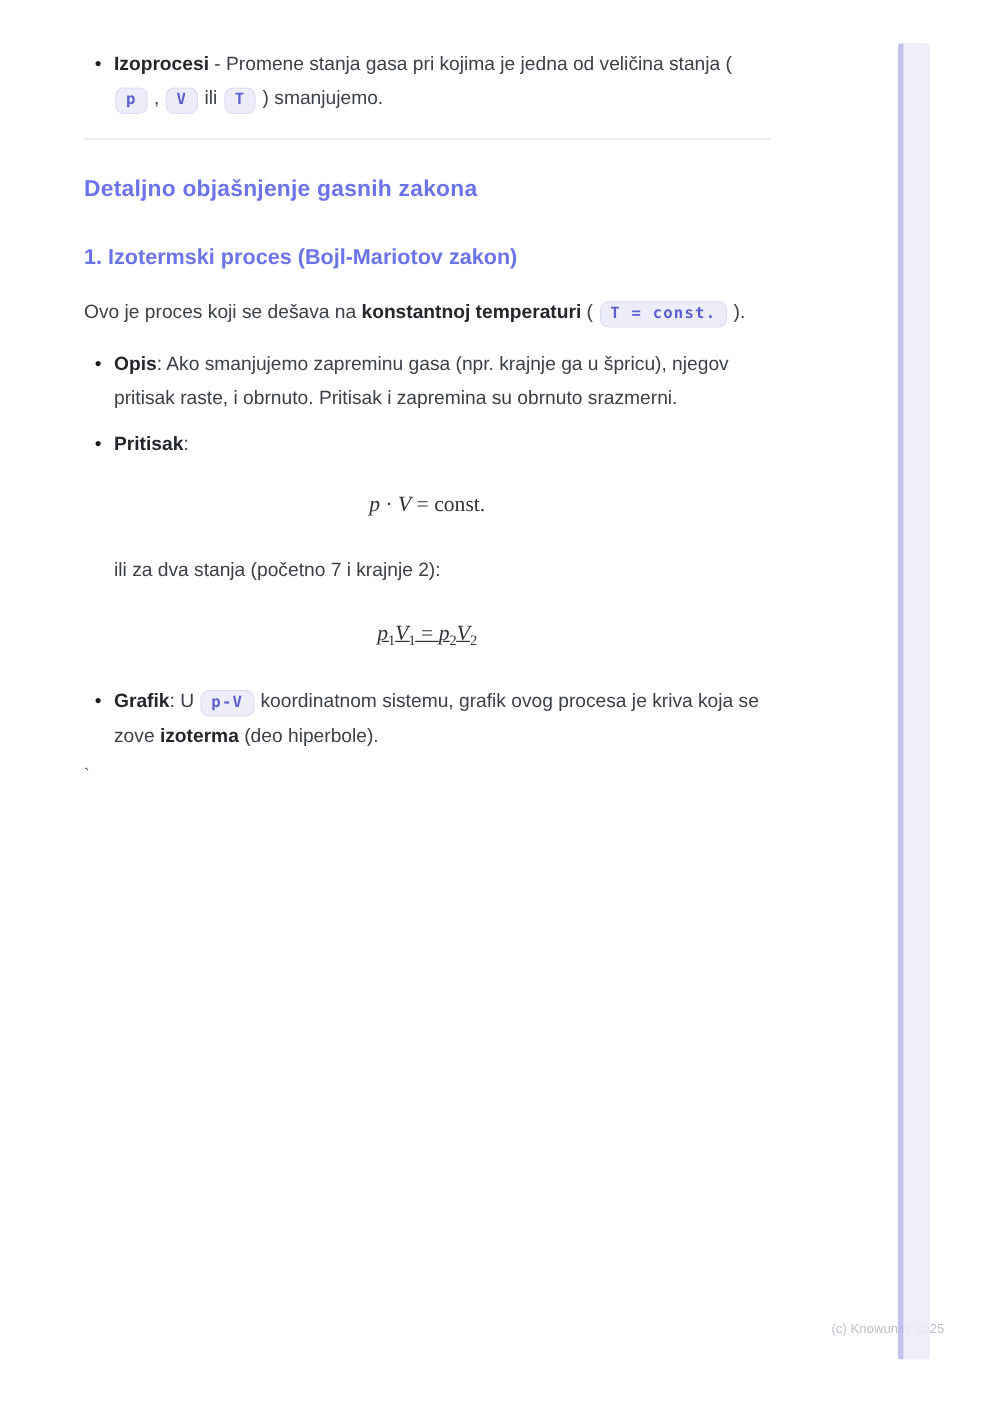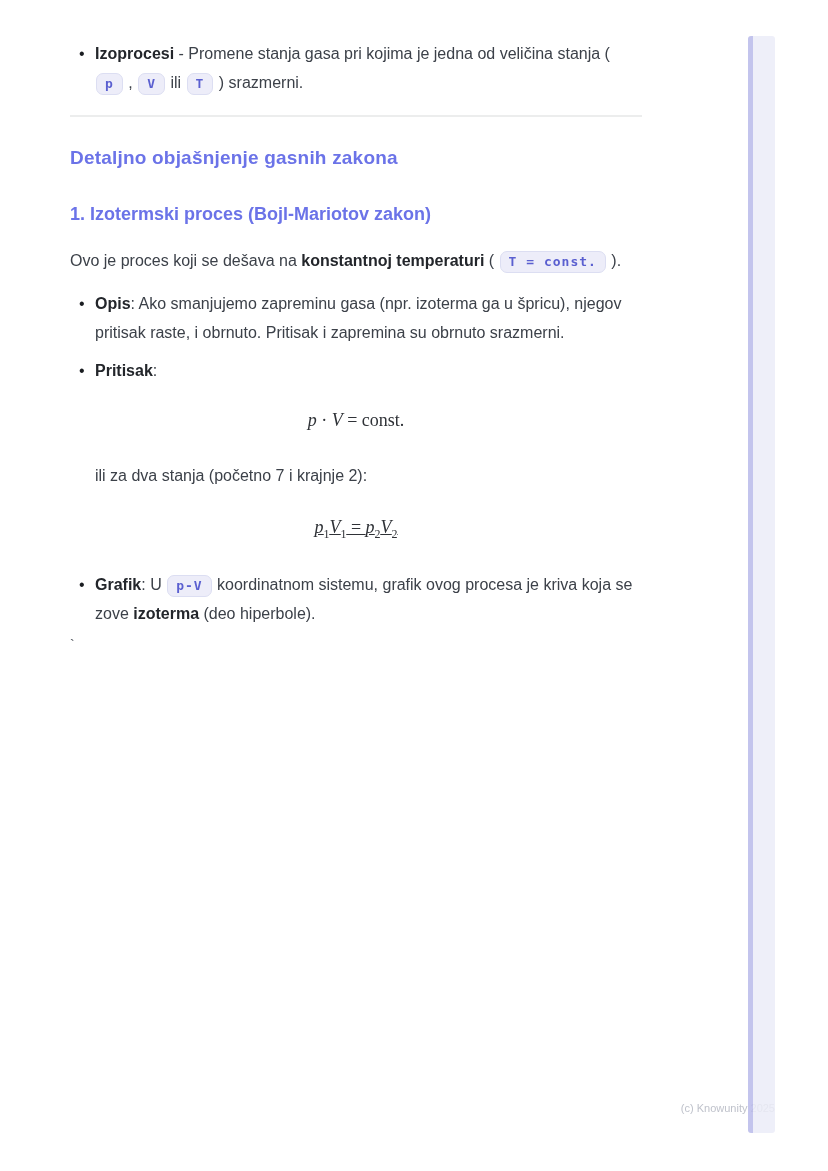--- a/index.html
+++ b/index.html
@@ -51,21 +51,21 @@
     color:var(--math_text,#2f3237);
   }
   .math-block i { font-style:italic; }
   .math-1 { margin-top:24px; }
   .math-2 { margin-top:26px;text-decoration:underline; }
   .math-block sub { font-size:12px; line-height:0; }
   .between { margin:30px 0 0 25px; }
   .grafik-list { margin-top:32px; }
   .stray { margin:8px 0 0 0; font-size:14px; line-height:18px; color:#4a4f57; }
   .footer-credit {
-    position:absolute; top:1101px; right:53px;
+    position:absolute; top:1101px; right:41px;
     font-size:11px; line-height:14px;
     color:var(--footer_text,#bfc2cb);
     z-index:1;
   }
   .edge-bar {
     position:absolute; top:36px; right:53px;
     width:22px; height:1097px;
     background:var(--edge_bar_fill,#ecedf8);
     border-left:5px solid var(--edge_bar_line,#b9baea);
     border-radius:3px;
@@ -74,36 +74,36 @@
   }
 </style>
 </head>
 <body>
 
 <div class="content">
 
   <ul class="intro-list">
     <li>
       <span class="marker">•</span>
-      <span class="li-text"><b>Izoprocesi</b><span> - Promene stanja gasa pri kojima je jedna od veličina stanja ( </span><span class="code-badge">p</span><span> , </span><span class="code-badge">V</span><span> ili </span><span class="code-badge">T</span><span> ) srazmerni.</span></span>
+      <span class="li-text"><b>Izoprocesi</b><span> - Promene stanja gasa pri kojima je jedna od veličina stanja ( </span><span class="code-badge">p</span><span> , </span><span class="code-badge">V</span><span> ili </span><span class="code-badge">T</span><span> ) smanjujemo.</span></span>
     </li>
   </ul>
 
   <hr class="divider">
 
   <h2>Detaljno objašnjenje gasnih zakona</h2>
 
   <h3>1. Izotermski proces (Bojl-Mariotov zakon)</h3>
 
   <p class="lead"><span>Ovo je proces koji se dešava na </span><b>konstantnoj temperaturi</b><span> ( </span><span class="code-badge">T = const.</span><span> ).</span></p>
 
   <ul class="main-list">
     <li>
       <span class="marker">•</span>
-      <span class="li-text"><b>Opis</b><span>: Ako smanjujemo zapreminu gasa (npr. izoterma ga u špricu), njegov pritisak raste, i obrnuto. Pritisak i zapremina su obrnuto srazmerni.</span></span>
+      <span class="li-text"><b>Opis</b><span>: Ako smanjujemo zapreminu gasa (npr. krajnje ga u špricu), njegov pritisak raste, i obrnuto. Pritisak i zapremina su obrnuto srazmerni.</span></span>
     </li>
     <li>
       <span class="marker">•</span>
       <span class="li-text"><b>Pritisak</b><span>:</span></span>
     </li>
   </ul>
 
   <div class="math-block math-1"><i>p</i><span> · </span><i>V</i><span> = </span><span>const.</span></div>
 
   <p class="between">ili za dva stanja (početno 7 i krajnje 2):</p>

